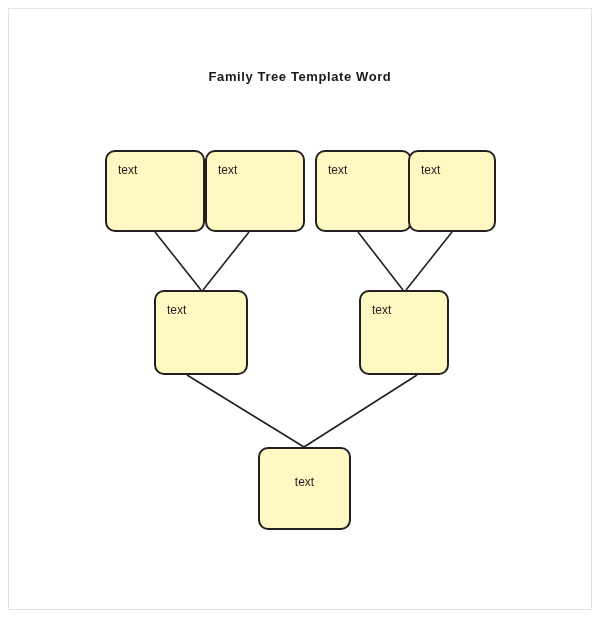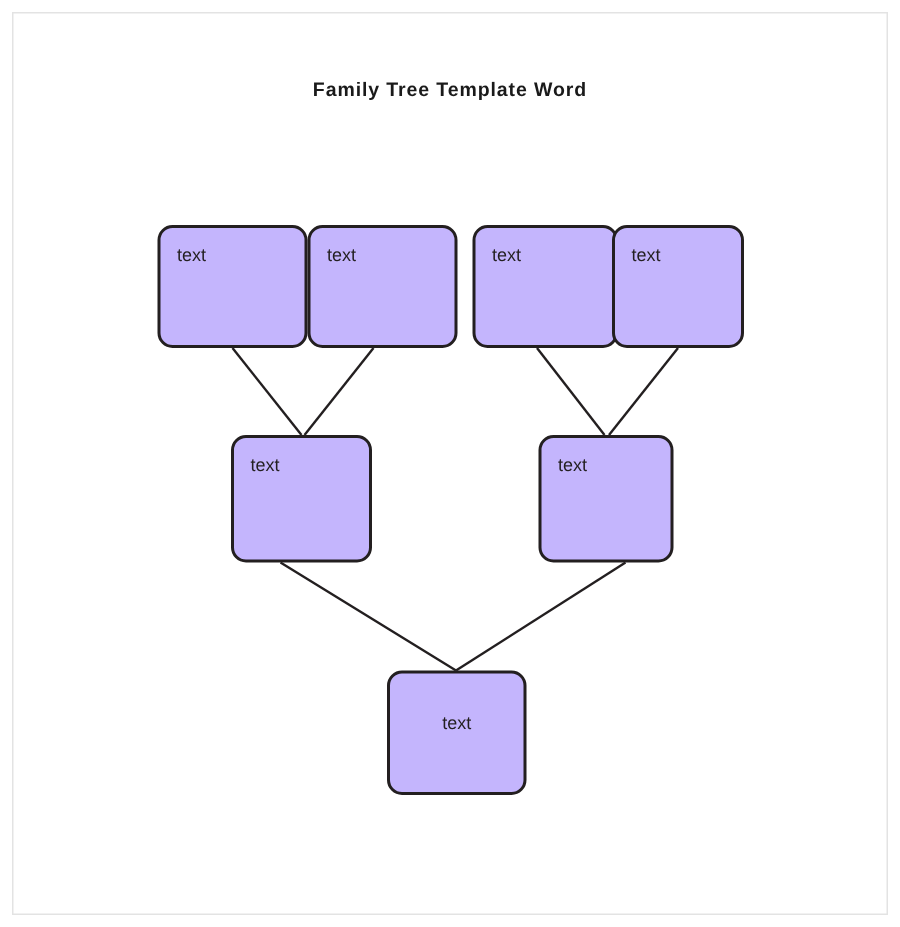--- a/index.html
+++ b/index.html
@@ -24,21 +24,21 @@
     top: 8px;
     width: 584px;
     height: 602px;
     border: 1px solid #e3e3e3;
     box-sizing: border-box;
     pointer-events: none;
   }
   #title {
     position: absolute;
     left: 0;
-    top: 52px;
+    top: 69px;
     width: 600px;
     text-align: center;
     font-size: 13px;
     font-weight: bold;
     color: #1a1a1a;
     letter-spacing: 0.6px;
   }
   #canvas {
     position: absolute;
     left: 0;
@@ -49,21 +49,21 @@
   #lines {
     position: absolute;
     left: 0;
     top: 0;
     width: 600px;
     height: 618px;
   }
   .node {
     position: absolute;
     box-sizing: border-box;
-    background: #c4b5fd;
+    background: #fef9c3;
     border: 2px solid #231f20;
     border-radius: 10px;
   }
   .node .label {
     position: absolute;
     left: 11px;
     top: 11px;
     font-size: 12px;
     color: #231f20;
     line-height: 14px;

